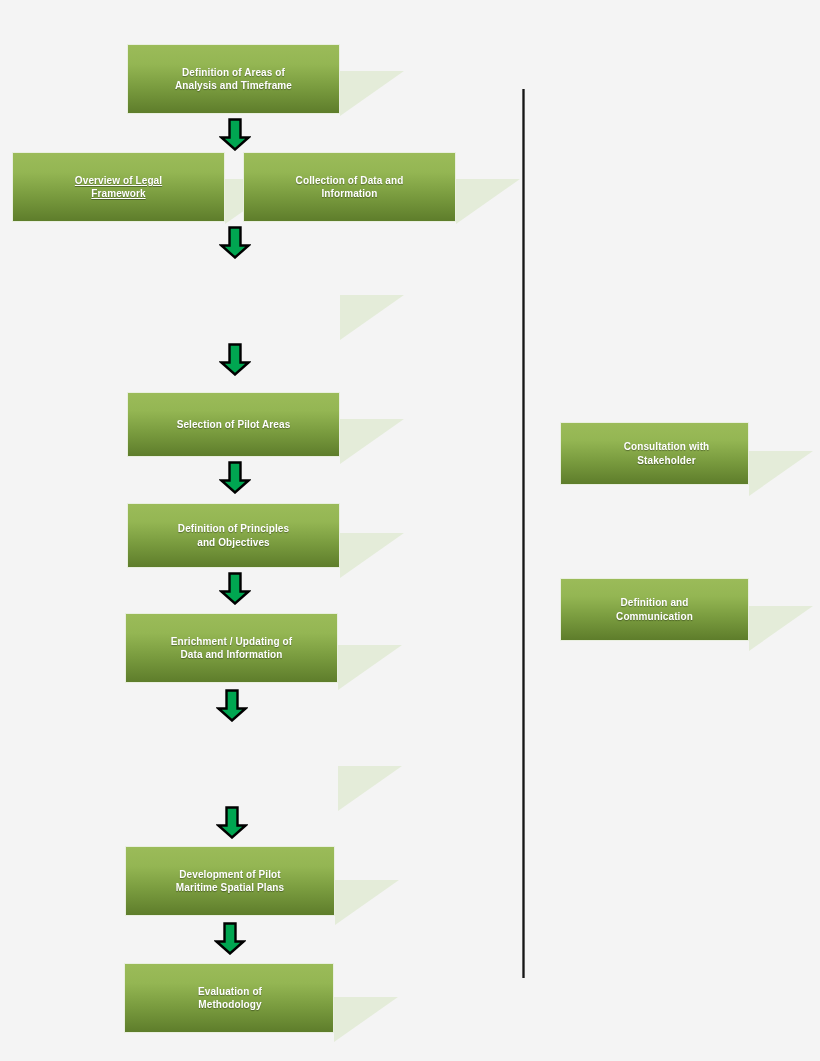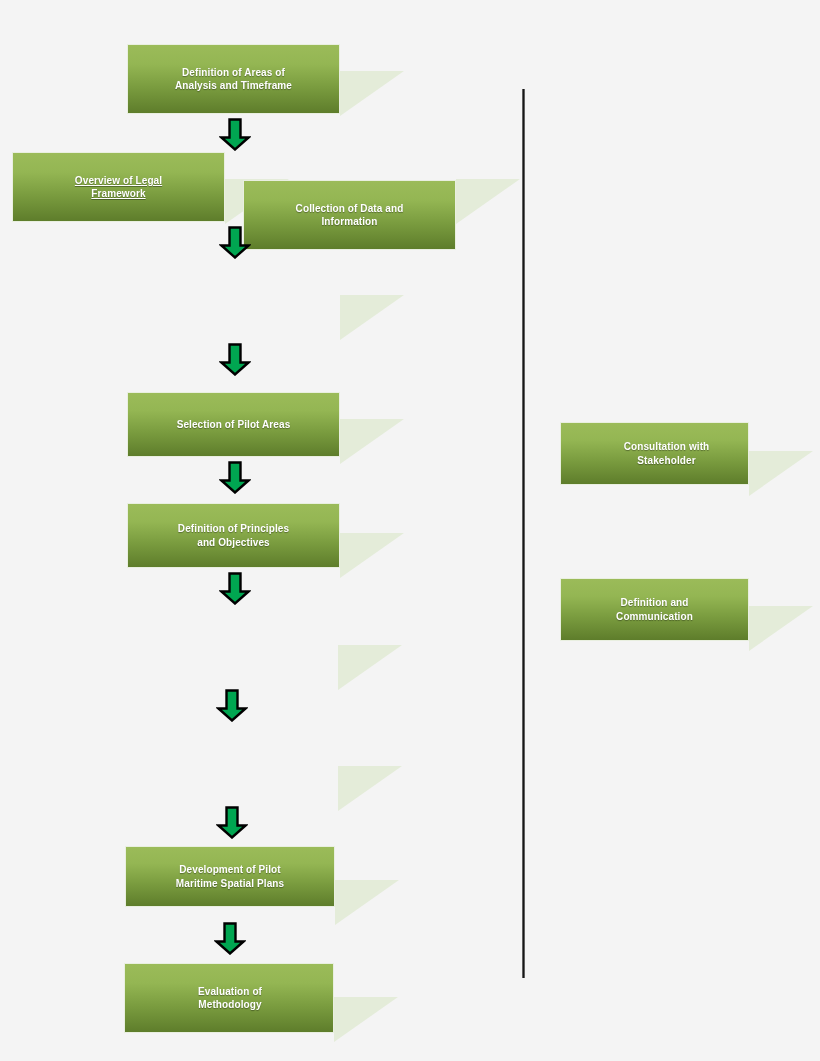--- a/index.html
+++ b/index.html
@@ -81,21 +81,21 @@
     <path d="M10.5 1.5 H21.5 V19.5 H29.5 L16 31.5 L2.5 19.5 H10.5 Z" fill="#00a651" stroke="#000000" stroke-width="2.4" stroke-linejoin="miter"></path>
   </svg>
 
   <div class="node-shadow" style="left:225px; top:179px; width:64px; height:45px; clip-path: polygon(0 0, 100% 0, 0 100%);"></div>
   <div class="node" style="left:12px; top:152px; width:213px; height:70px;text-decoration:underline;">
     <span class="label">Overview of Legal
 Framework</span>
   </div>
 
   <div class="node-shadow" style="left:456px; top:179px; width:64px; height:45px; clip-path: polygon(0 0, 100% 0, 0 100%);"></div>
-  <div class="node" style="left:243px; top:152px; width:213px; height:70px;margin-top:28px;">
+  <div class="node" style="left:243px; top:152px; width:213px; height:70px;">
     <span class="label">Collection of Data and
 Information</span>
   </div>
 
   <svg class="arrow" style="left:219px; top:226px;" width="32" height="33" viewBox="0 0 32 33">
     <path d="M10.5 1.5 H21.5 V19.5 H29.5 L16 31.5 L2.5 19.5 H10.5 Z" fill="#00a651" stroke="#000000" stroke-width="2.4" stroke-linejoin="miter"></path>
   </svg>
 
   <div class="node-shadow" style="left:340px; top:295px; width:64px; height:45px; clip-path: polygon(0 0, 100% 0, 0 100%);"></div>
 
@@ -116,33 +116,37 @@
   <div class="node" style="left:127px; top:503px; width:213px; height:65px;">
     <span class="label">Definition of Principles
 and Objectives</span>
   </div>
 
   <svg class="arrow" style="left:219px; top:572px;" width="32" height="33" viewBox="0 0 32 33">
     <path d="M10.5 1.5 H21.5 V19.5 H29.5 L16 31.5 L2.5 19.5 H10.5 Z" fill="#00a651" stroke="#000000" stroke-width="2.4" stroke-linejoin="miter"></path>
   </svg>
 
   <div class="node-shadow" style="left:338px; top:645px; width:64px; height:45px; clip-path: polygon(0 0, 100% 0, 0 100%);"></div>
+  <div class="node" style="left:125px; top:613px; width:213px; height:70px;">
+    <span class="label">Enrichment / Updating of
+Data and Information</span>
+  </div>
 
   <svg class="arrow" style="left:216px; top:689px;" width="32" height="33" viewBox="0 0 32 33">
     <path d="M10.5 1.5 H21.5 V19.5 H29.5 L16 31.5 L2.5 19.5 H10.5 Z" fill="#00a651" stroke="#000000" stroke-width="2.4" stroke-linejoin="miter"></path>
   </svg>
 
   <div class="node-shadow" style="left:338px; top:766px; width:64px; height:45px; clip-path: polygon(0 0, 100% 0, 0 100%);"></div>
 
   <svg class="arrow" style="left:216px; top:806px;" width="32" height="33" viewBox="0 0 32 33">
     <path d="M10.5 1.5 H21.5 V19.5 H29.5 L16 31.5 L2.5 19.5 H10.5 Z" fill="#00a651" stroke="#000000" stroke-width="2.4" stroke-linejoin="miter"></path>
   </svg>
 
   <div class="node-shadow" style="left:335px; top:880px; width:64px; height:45px; clip-path: polygon(0 0, 100% 0, 0 100%);"></div>
-  <div class="node" style="left:125px; top:846px; width:210px; height:61px;">
+  <div class="node" style="left:125px; top:846px; width:210px; height:70px;">
     <span class="label">Development of Pilot
 Maritime Spatial Plans</span>
   </div>
 
   <svg class="arrow" style="left:214px; top:922px;" width="32" height="33" viewBox="0 0 32 33">
     <path d="M10.5 1.5 H21.5 V19.5 H29.5 L16 31.5 L2.5 19.5 H10.5 Z" fill="#00a651" stroke="#000000" stroke-width="2.4" stroke-linejoin="miter"></path>
   </svg>
 
   <div class="node-shadow" style="left:334px; top:997px; width:64px; height:45px; clip-path: polygon(0 0, 100% 0, 0 100%);"></div>
   <div class="node" style="left:124px; top:963px; width:210px; height:70px;padding-left:12px;">

